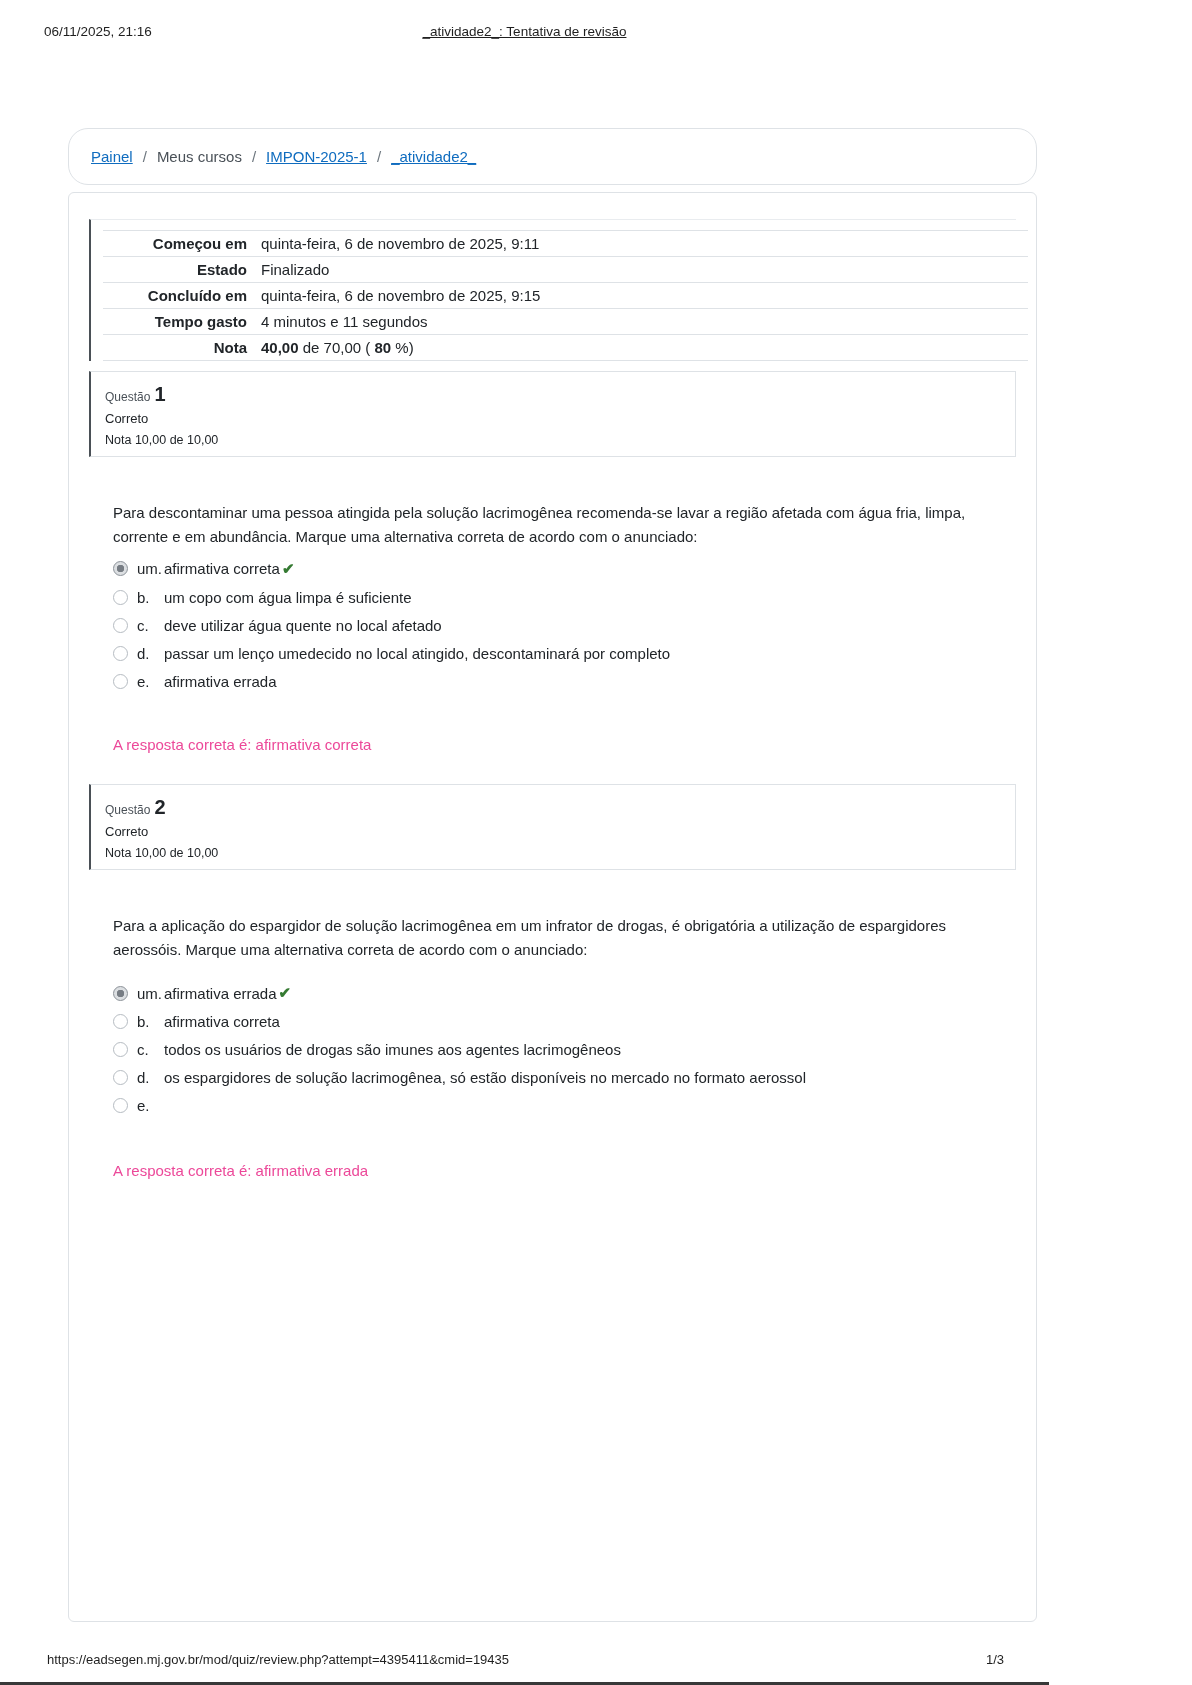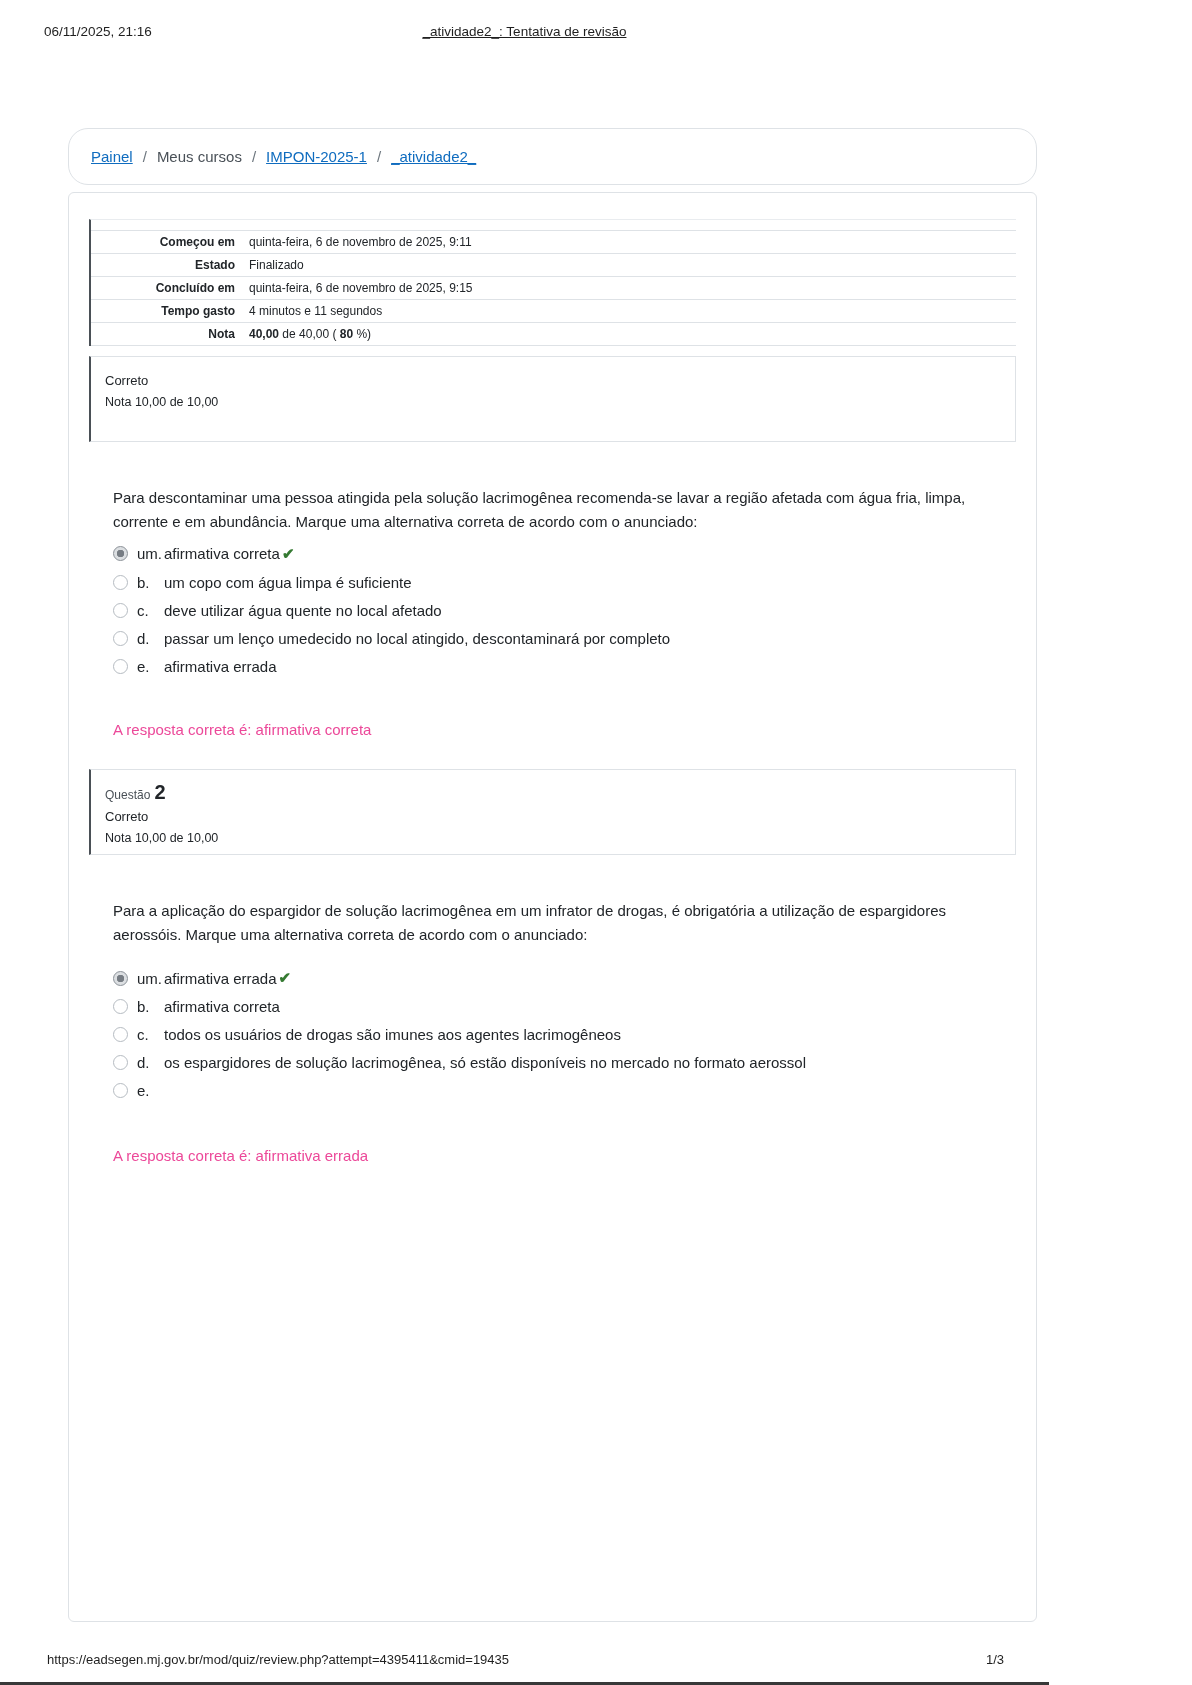--- a/index.html
+++ b/index.html
@@ -17,21 +17,21 @@
     padding-left:22px; font-size:15px; color:#495057; }
   .breadcrumb-card a { color:#0f6cbf; text-decoration:underline; cursor:pointer; }
   .crumb-sep { margin:0 10px; color:#6c757d; }
 
   
   .content-card { position:absolute; left:68px; top:192px; width:969px; height:1430px;
     border:1px solid #dee2e6; border-radius:6px; padding:0 20px; }
 
   
   .summary-wrap { margin-top:26px; border-top:1px solid #e9ecef; border-left:2px solid #4a5056; }
-  table.summary { width:100%; border-collapse:collapse; margin-top:10px; font-size:12px; }
+  table.summary { width:100%; border-collapse:collapse; margin-top:10px; font-size:15px;margin-left:12px; }
   table.summary tr { border-top:1px solid #dee2e6; }
   table.summary tr:last-child { border-bottom:1px solid #dee2e6; }
   table.summary th { text-align:right; font-weight:700; width:152px; padding:4px 8px 4px 0; vertical-align:top; white-space:nowrap; }
   table.summary td { padding:4px 0 4px 6px; }
   .b { font-weight:700; }
 
   
   .q-info { margin-top:10px; border:1px solid #dee2e6; border-left:2px solid #4a5056;
     padding:11px 14px 10px 14px; height:86px; }
   .q-no { font-size:12px; color:#495057; }
@@ -102,28 +102,31 @@
           <tr>
             <th>Concluído em</th>
             <td>quinta-feira, 6 de novembro de 2025, 9:15</td>
           </tr>
           <tr>
             <th>Tempo gasto</th>
             <td>4 minutos e 11 segundos</td>
           </tr>
           <tr>
             <th>Nota</th>
-            <td><span class="b">40,00</span><span> de 40,00 ( </span><span class="b">80</span><span> %)</span></td>
+            <td><span class="b">40,00</span><span> de 70,00 ( </span><span class="b">80</span><span> %)</span></td>
           </tr>
         </tbody>
       </table>
     </div>
 
     <section class="q-section">
       <div class="q-info">
+        <div class="q-no">
+          <span>Questão</span><span class="q-no-num">1</span>
+        </div>
         <div class="q-status">Correto</div>
         <div class="q-mark">Nota 10,00 de 10,00</div>
       </div>
       <div class="q-body">
         <p class="q-text">Para descontaminar uma pessoa atingida pela solução lacrimogênea recomenda-se lavar a região afetada com água fria, limpa, corrente e em abundância. Marque uma alternativa correta de acordo com o anunciado:</p>
         <div class="options">
           <div class="option">
             <span class="radio selected"></span>
             <span class="opt-letter">um.</span>
             <span>afirmativa correta</span>

